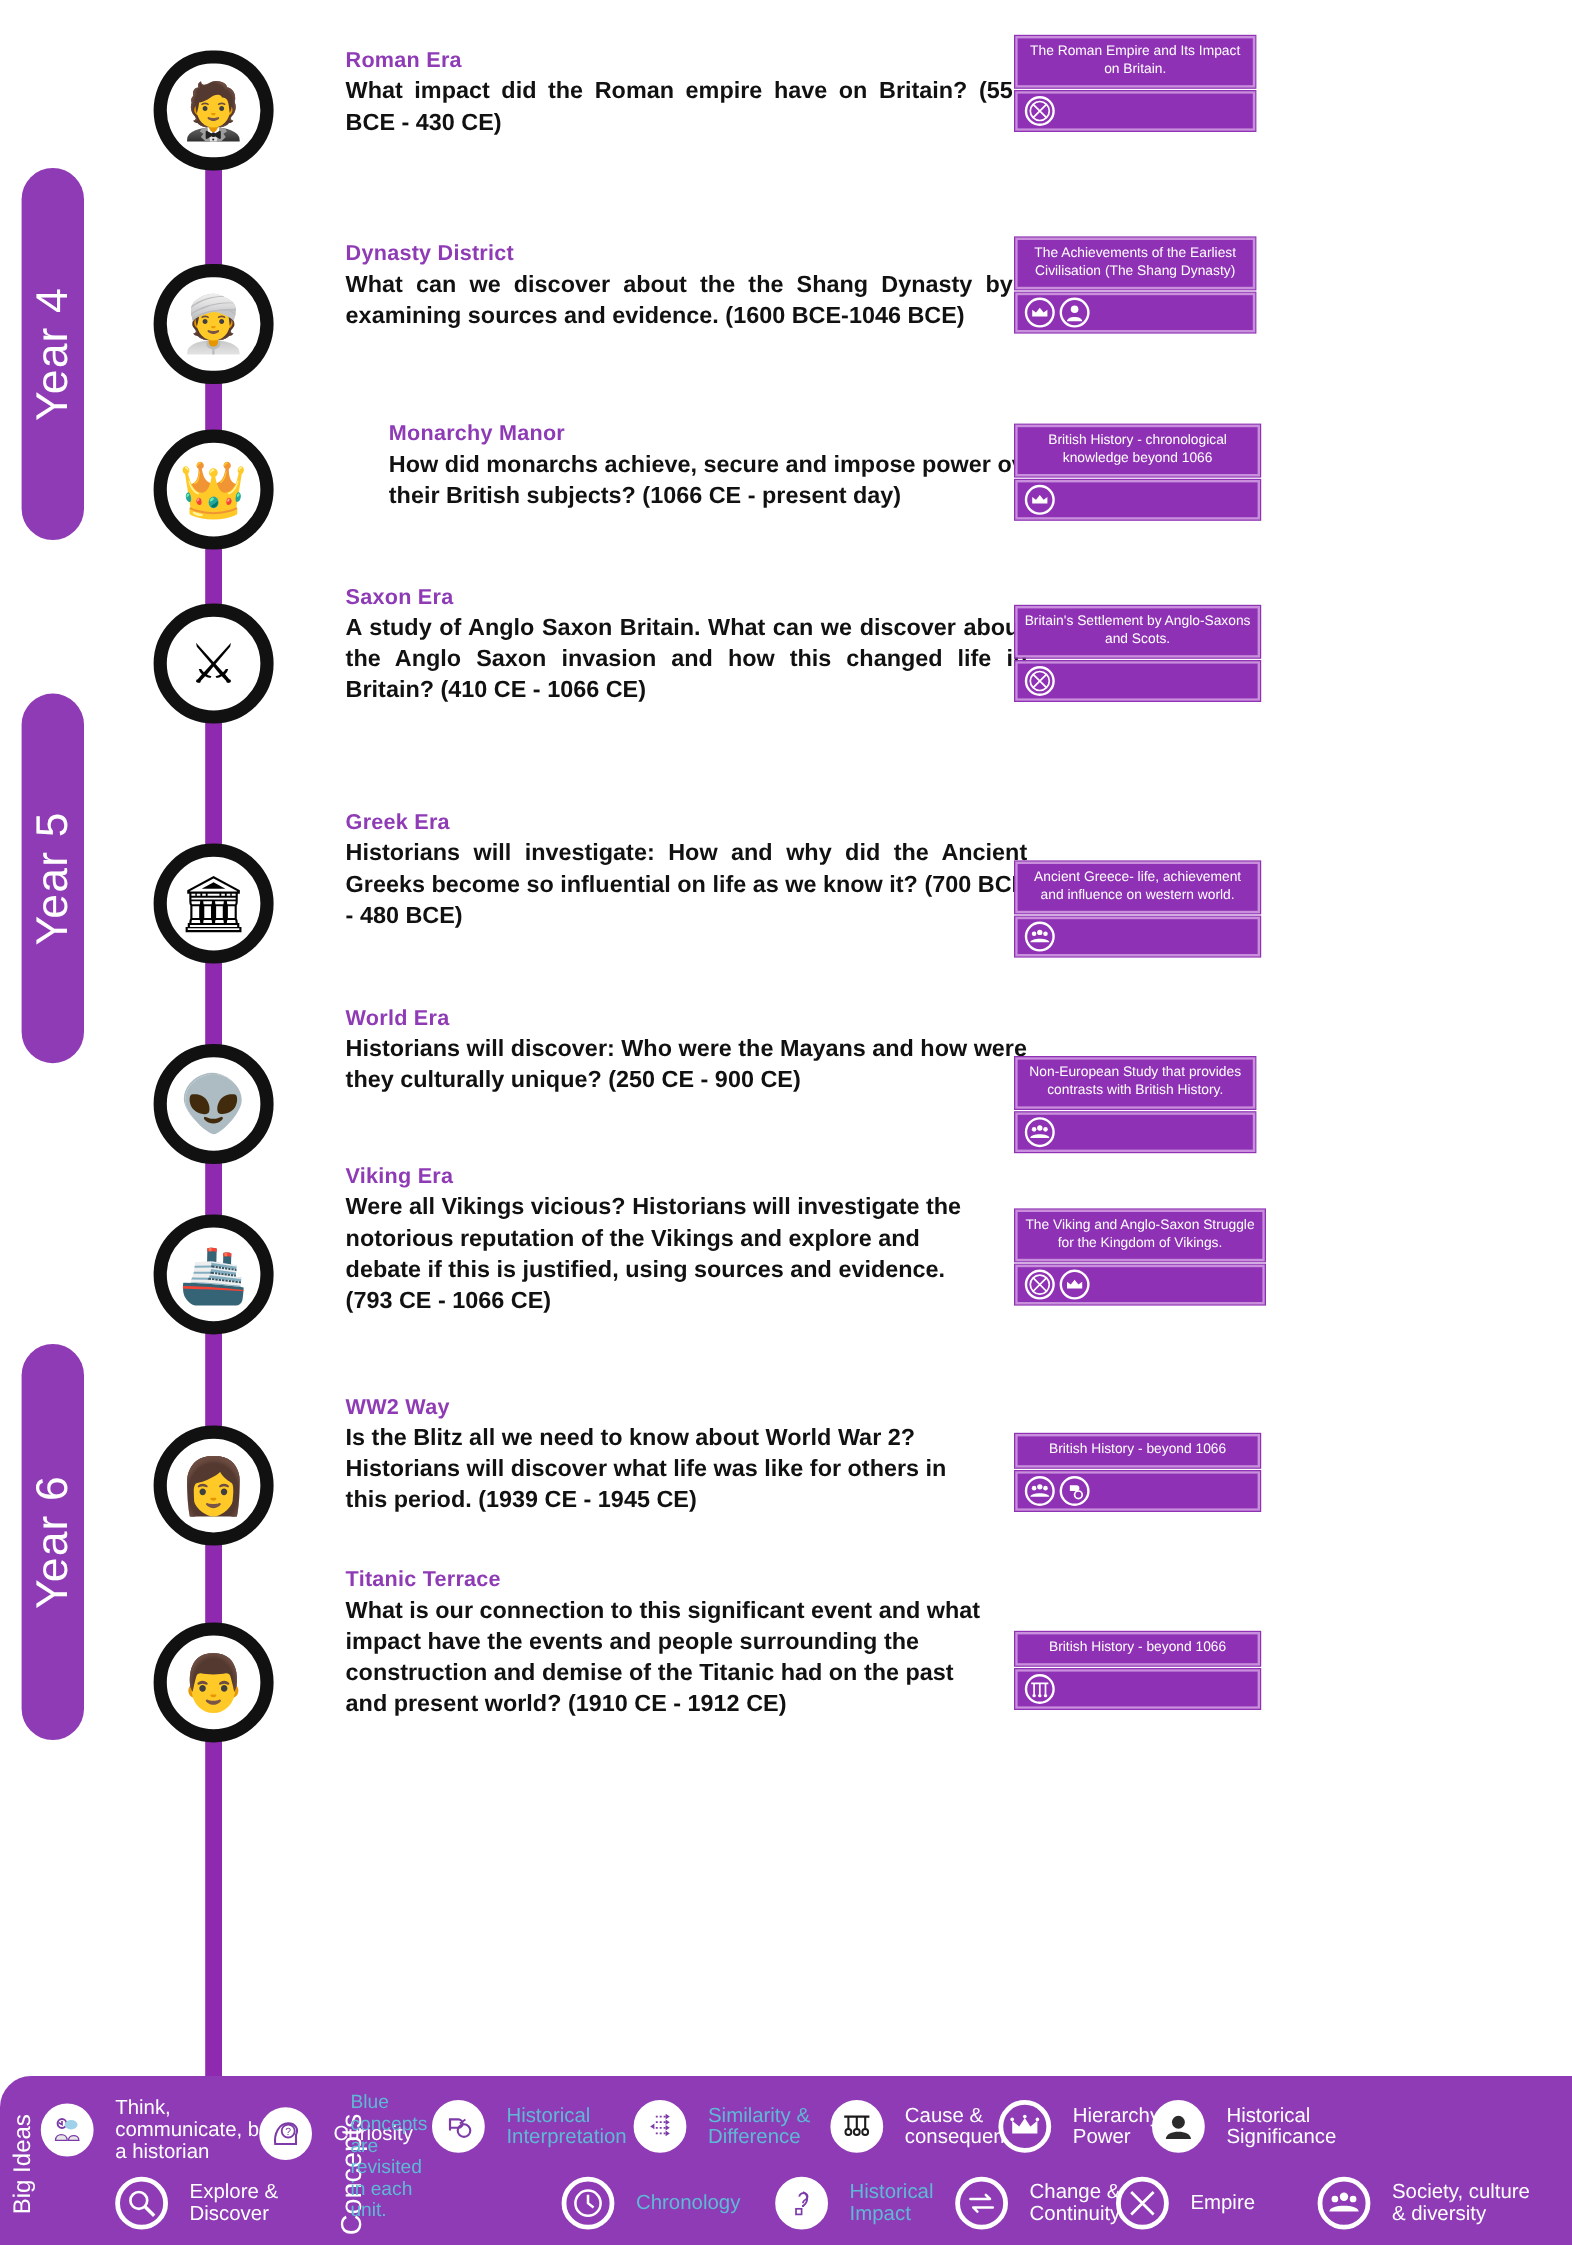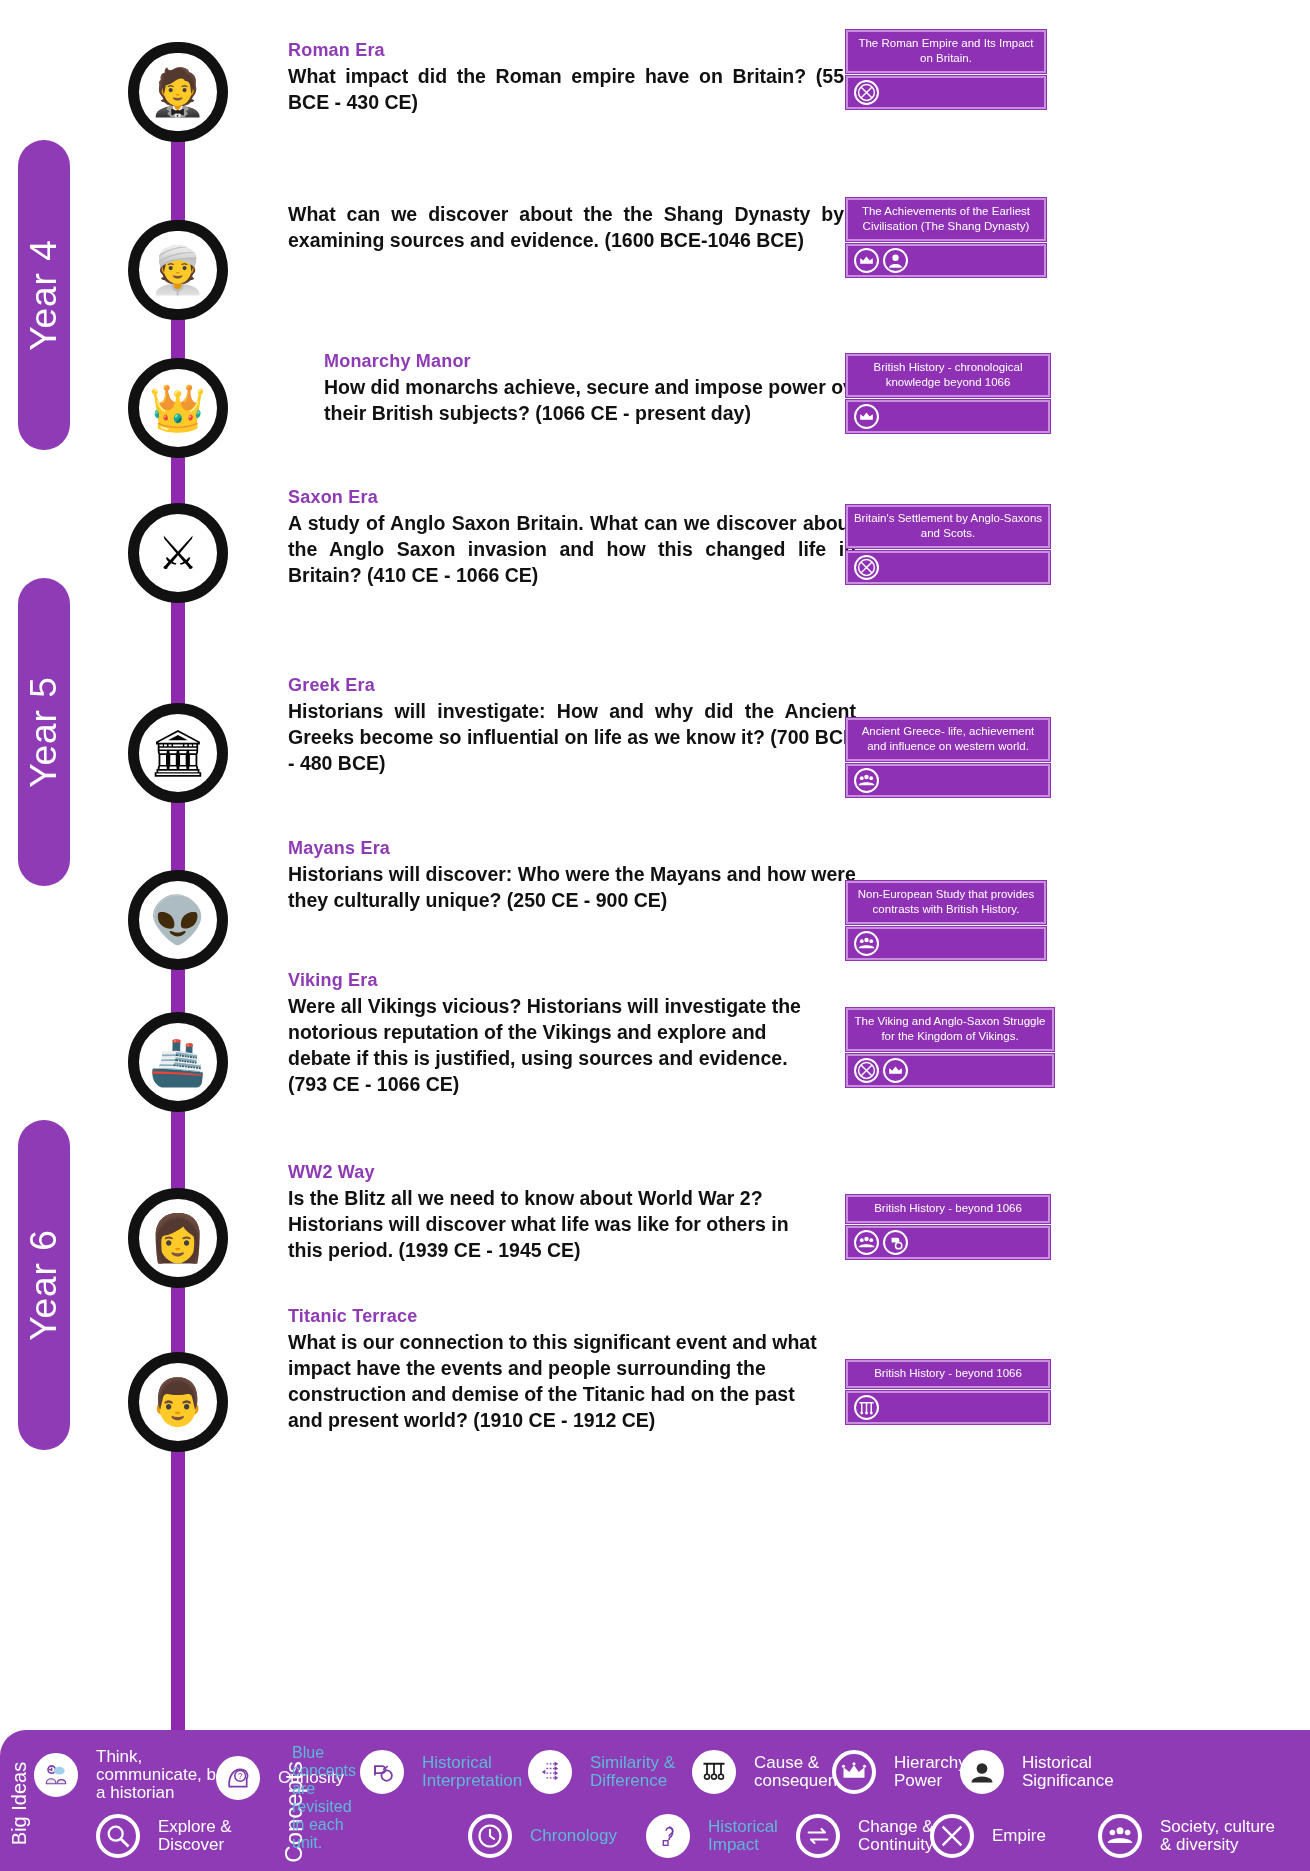--- a/index.html
+++ b/index.html
@@ -225,40 +225,41 @@
   <div class="node" style="top:1352px;">
     <span class="glyph">👨</span>
   </div>
 
   <div class="entry" style="top:40px;width:556px;">
     <h2>Roman Era</h2>
     <p class="justified">What impact did the Roman empire have on Britain? (55 BCE - 430 CE)</p>
   </div>
 
   <div class="entry" style="top:201px;width:556px;">
+    <h2>Dynasty District</h2>
     <p class="justified">What can we discover about the the Shang Dynasty by examining sources and evidence. (1600 BCE-1046 BCE)</p>
   </div>
 
   <div class="entry" style="top:351px;width:560px;margin-left:36px;">
     <h2>Monarchy Manor</h2>
     <p>How did monarchs achieve, secure and impose power over their British subjects?  (1066 CE - present day)</p>
   </div>
 
   <div class="entry" style="top:487px;width:568px;">
     <h2>Saxon Era</h2>
     <p class="justified">A study of Anglo Saxon Britain. What can we discover about the Anglo Saxon invasion and how this changed life in Britain? (410 CE - 1066 CE)</p>
   </div>
 
   <div class="entry" style="top:675px;width:568px;">
     <h2>Greek Era</h2>
     <p class="justified">Historians will investigate: How and why did the Ancient Greeks become so influential on life as we know it?  (700 BCE - 480 BCE)</p>
   </div>
 
   <div class="entry" style="top:838px;width:570px;">
-    <h2>Mayans Era</h2>
+    <h2>World Era</h2>
     <p>Historians will discover: Who were the Mayans and how were they culturally unique? (250 CE - 900 CE)</p>
   </div>
 
   <div class="entry" style="top:970px;width:530px;">
     <h2>Viking Era</h2>
     <p>Were all Vikings vicious? Historians will investigate the notorious reputation of the Vikings and explore and debate if this is justified, using sources and evidence.  (793 CE - 1066 CE)</p>
   </div>
 
   <div class="entry" style="top:1162px;width:540px;">
     <h2>WW2 Way</h2>

